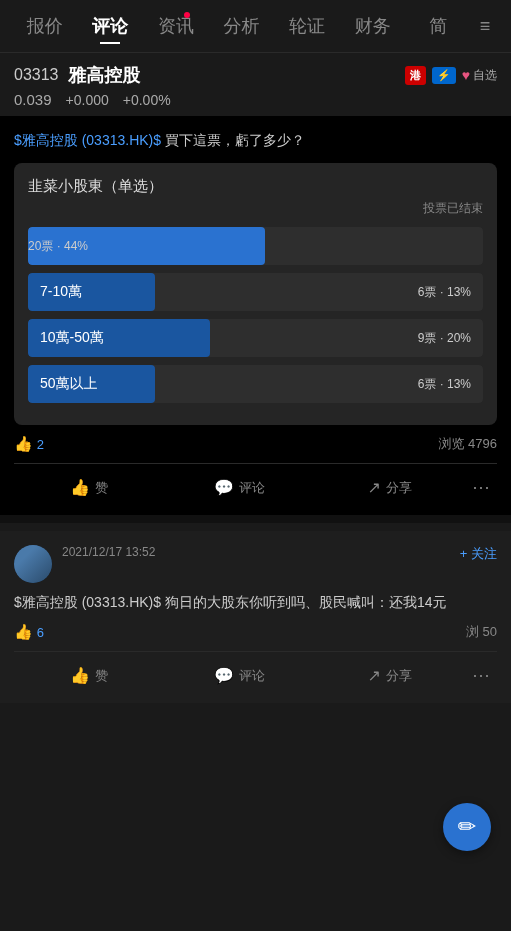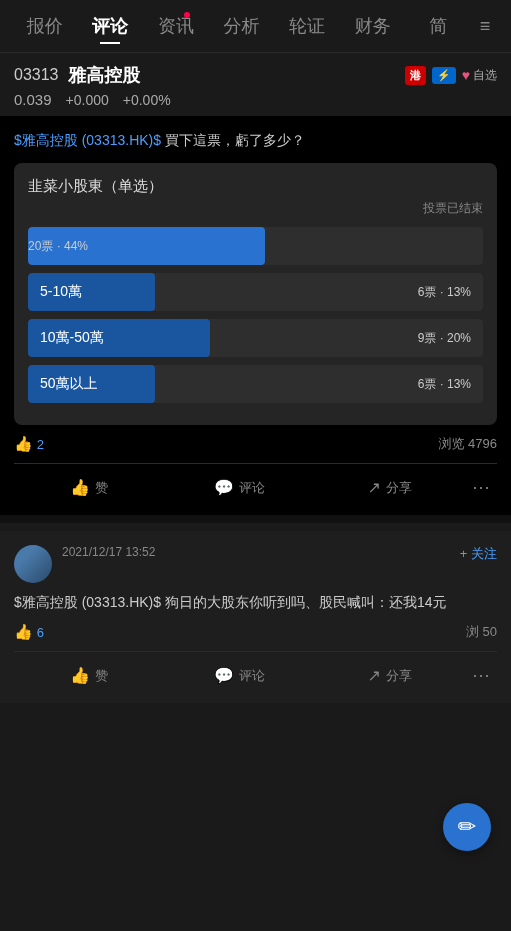--- a/index.html
+++ b/index.html
@@ -394,21 +394,21 @@
 
     <div class="poll-option">
       <div class="poll-option-bg"></div>
       <div class="poll-bar selected" style="width: 52%;"></div>
       <span class="poll-option-count">20票 · 44%</span>
     </div>
 
     <div class="poll-option">
       <div class="poll-option-bg"></div>
       <div class="poll-bar" style="width: 28%;"></div>
-      <span class="poll-option-label">5-10萬</span>
+      <span class="poll-option-label">7-10萬</span>
       <span class="poll-option-count">6票 · 13%</span>
     </div>
 
     <div class="poll-option">
       <div class="poll-option-bg"></div>
       <div class="poll-bar" style="width: 40%;"></div>
       <span class="poll-option-label">10萬-50萬</span>
       <span class="poll-option-count">9票 · 20%</span>
     </div>
 

